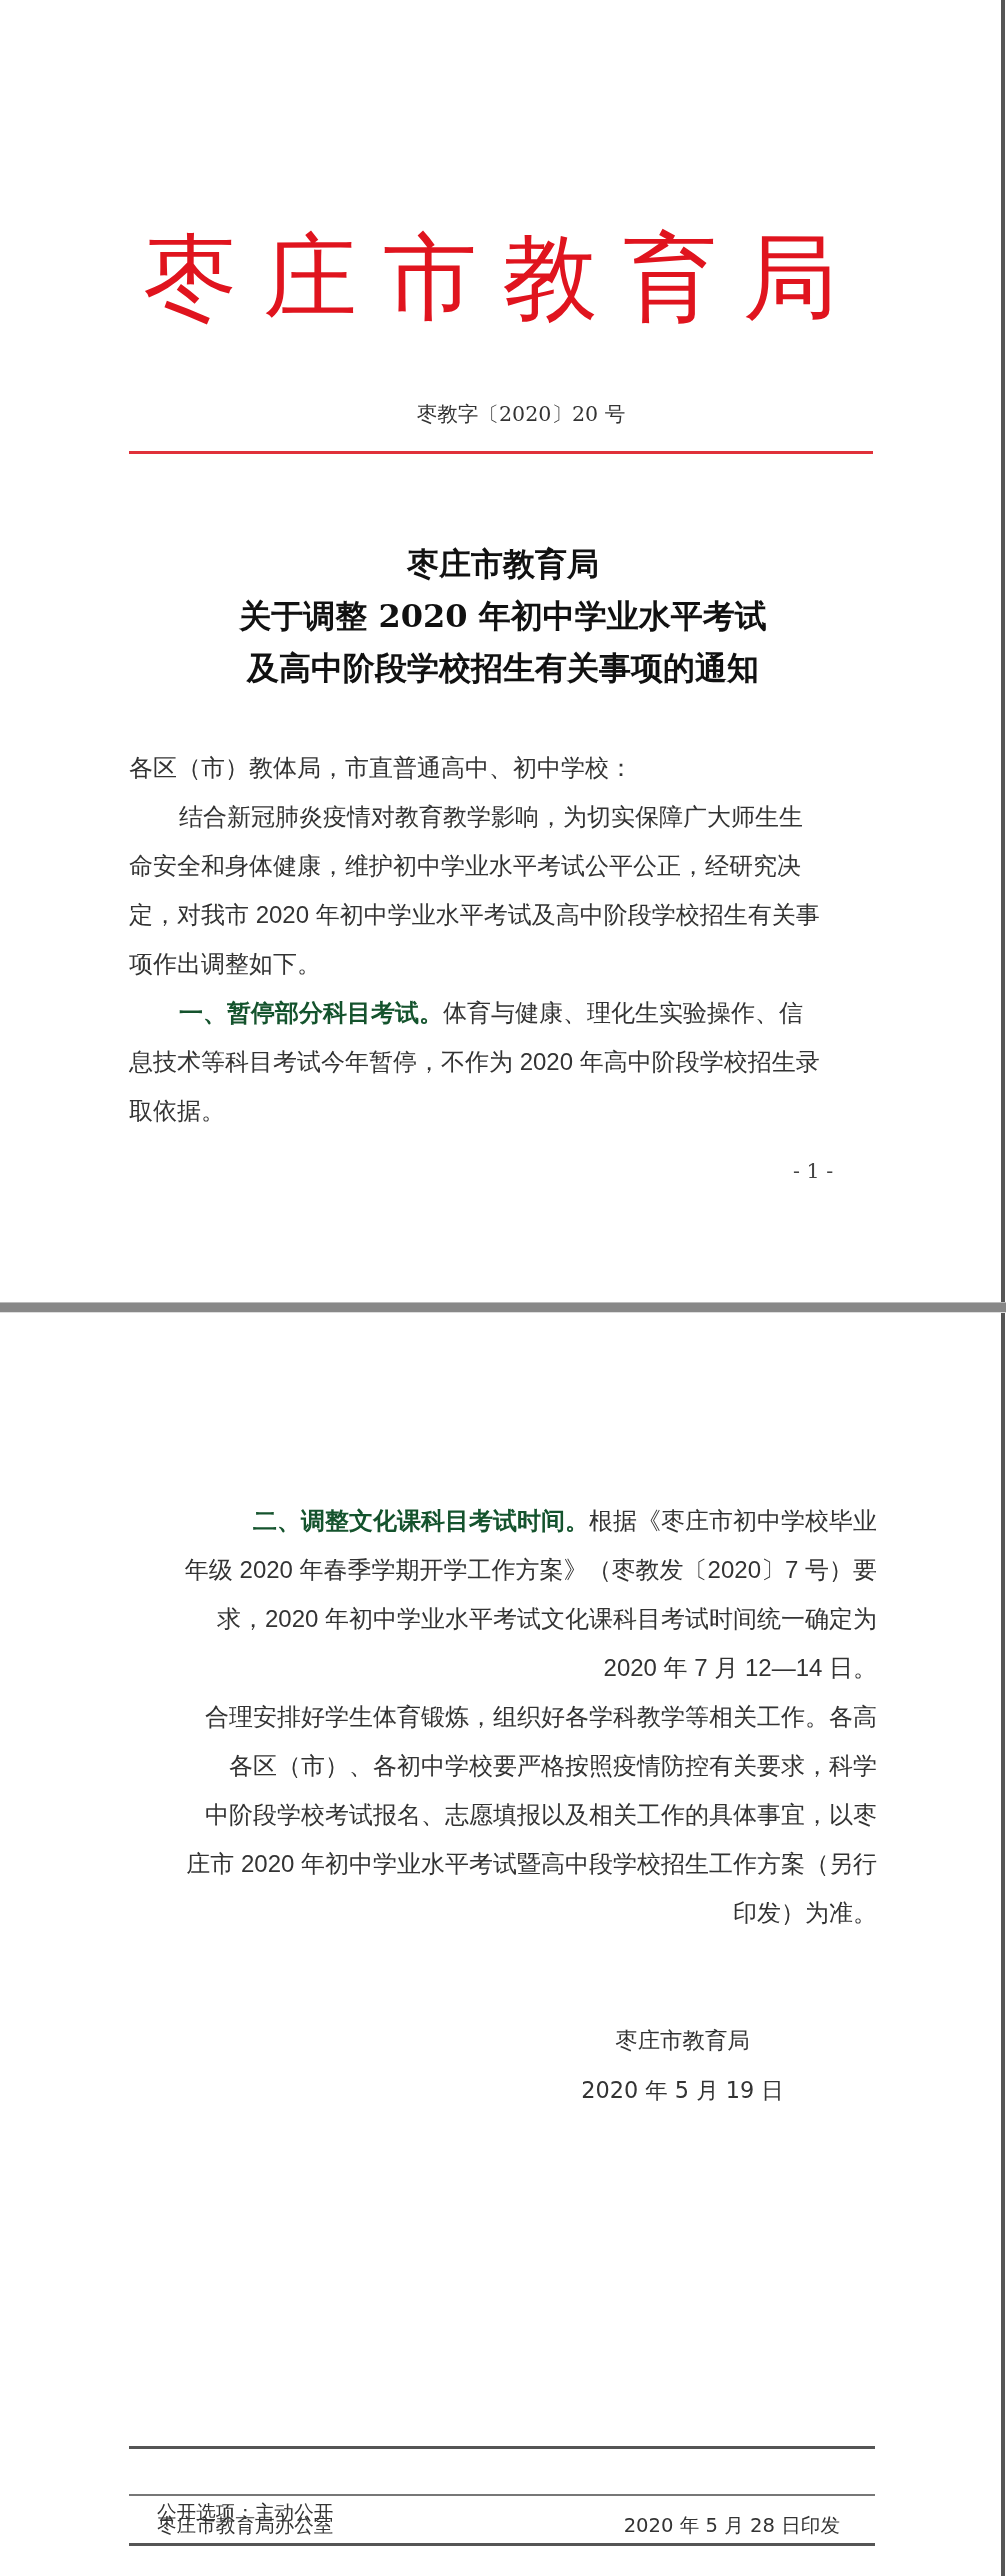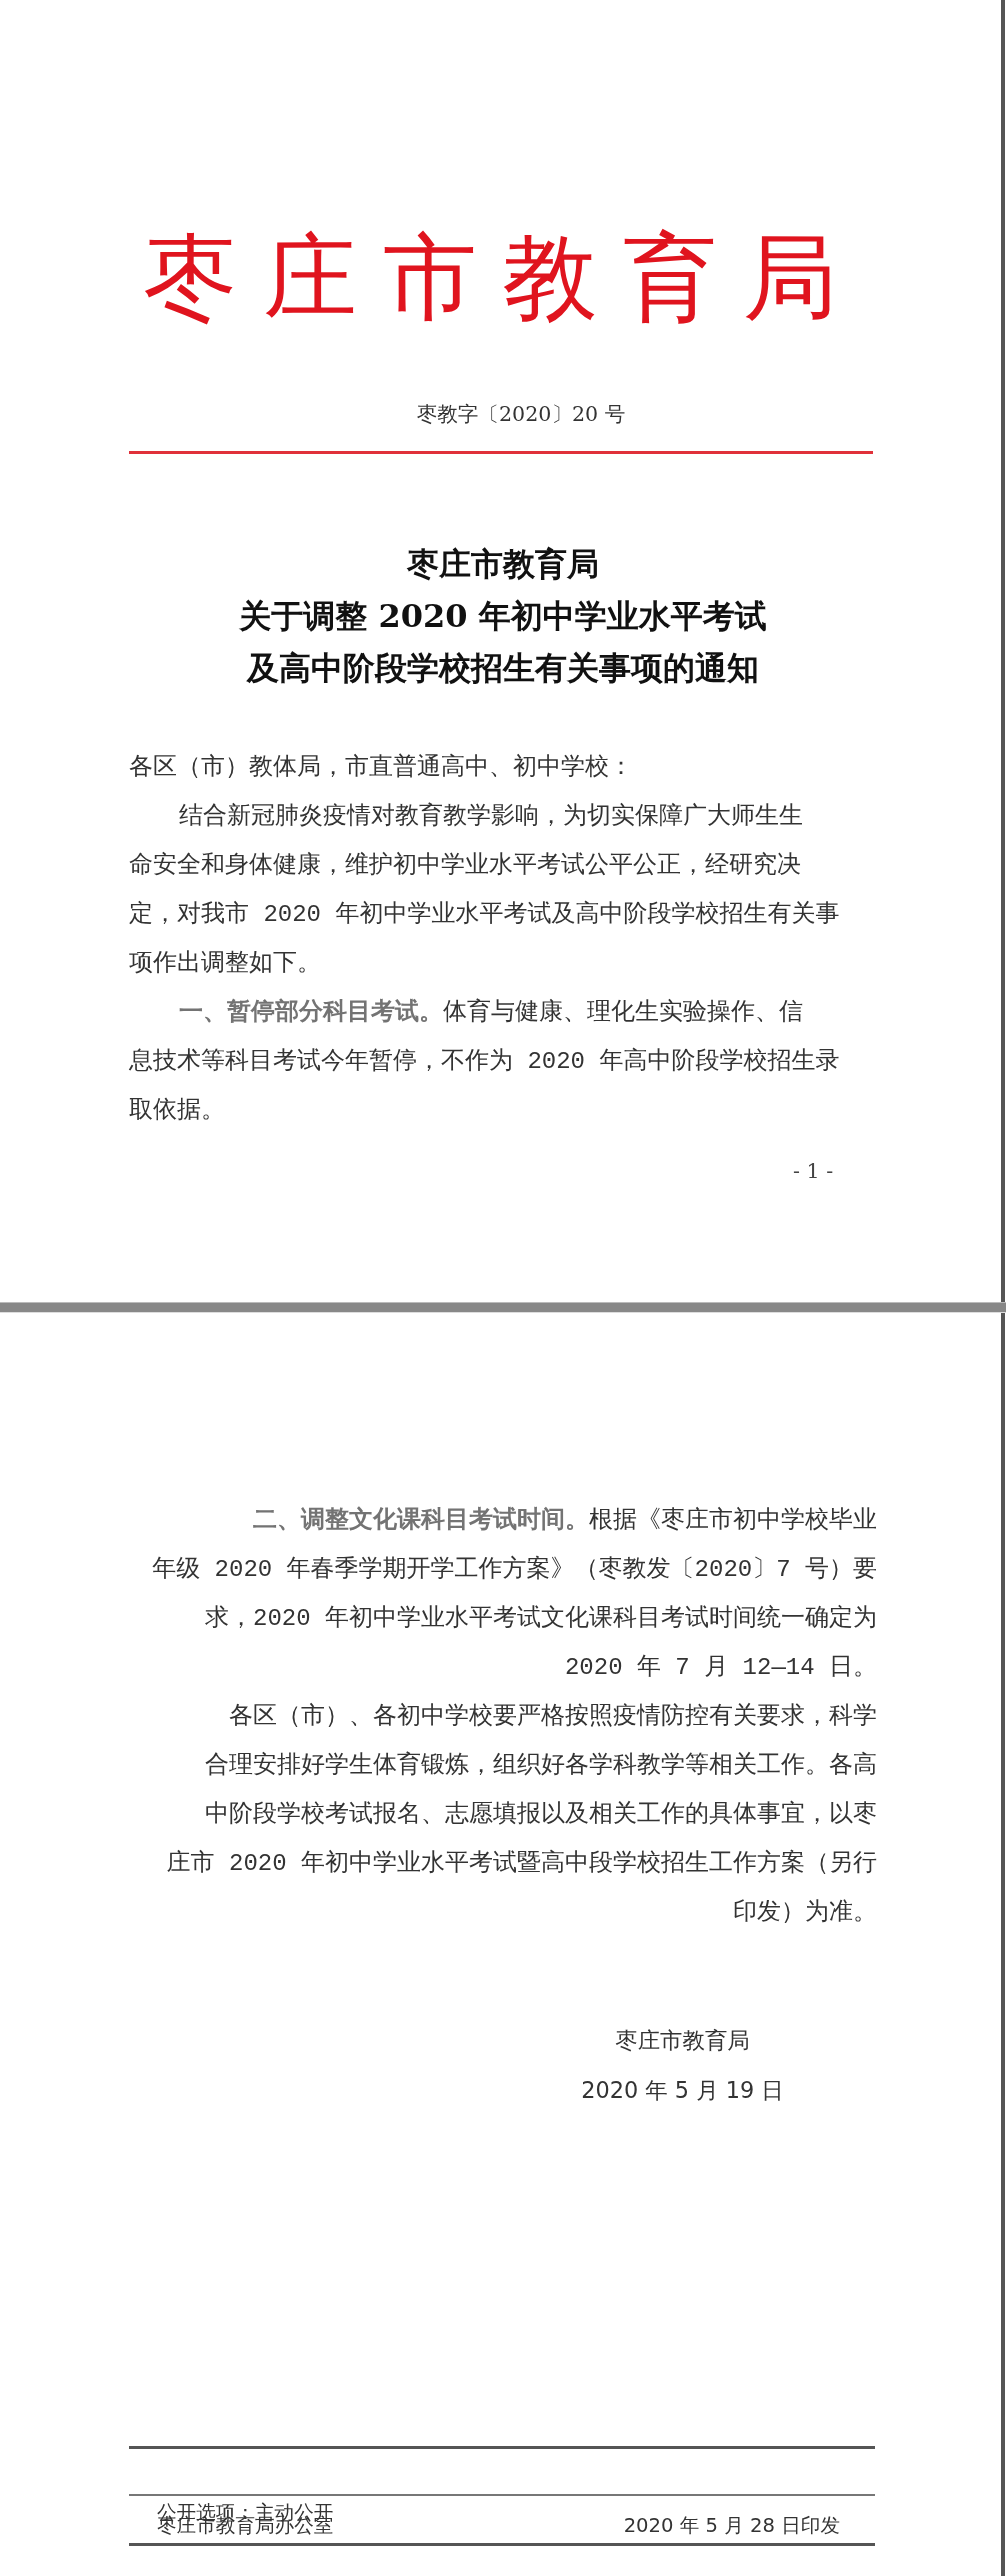--- a/index.html
+++ b/index.html
@@ -69,25 +69,25 @@
     color: #111;
   }
   .doc-title div { white-space: nowrap; }
   .body-text {
     position: absolute;
     left: 129px;
     width: 748px;
     font-size: 24px;
     line-height: 49px;
     color: #333;
-    font-family: Liberation Mono, monospace;
+    font-family: Liberation Sans, sans-serif;
   }
   .body-text .line { white-space: nowrap; height: 49px; }
   .indent { padding-left: 50px; }
-  .bold { font-weight: bold; color: #737373; }
+  .bold { font-weight: bold; color: #14532d; }
   .page-num {
     position: absolute;
     left: 793px; top: 1159px;
     font-size: 20.6px;
     color: #444;
   }
   .signature {
     position: absolute;
     left: 561px; top: 2015px;
     width: 243px;
@@ -143,22 +143,22 @@
 
 <div class="divider"></div>
 
 <div class="page page2"></div>
 
 <div class="body-text" style="top:1496px;text-align:right;">
   <div class="line indent"><span class="bold">二、调整文化课科目考试时间。</span><span>根据《枣庄市初中学校毕业</span></div>
   <div class="line">年级 2020 年春季学期开学工作方案》（枣教发〔2020〕7 号）要</div>
   <div class="line">求，2020 年初中学业水平考试文化课科目考试时间统一确定为</div>
   <div class="line">2020 年 7 月 12—14 日。</div>
+  <div class="line">合理安排好学生体育锻炼，组织好各学科教学等相关工作。各高</div>
   <div class="line indent">各区（市）、各初中学校要严格按照疫情防控有关要求，科学</div>
-  <div class="line">合理安排好学生体育锻炼，组织好各学科教学等相关工作。各高</div>
   <div class="line">中阶段学校考试报名、志愿填报以及相关工作的具体事宜，以枣</div>
   <div class="line">庄市 2020 年初中学业水平考试暨高中段学校招生工作方案（另行</div>
   <div class="line">印发）为准。</div>
 </div>
 
 <div class="signature">
   <div>枣庄市教育局</div>
   <div>2020 年 5 月 19 日</div>
 </div>
 

